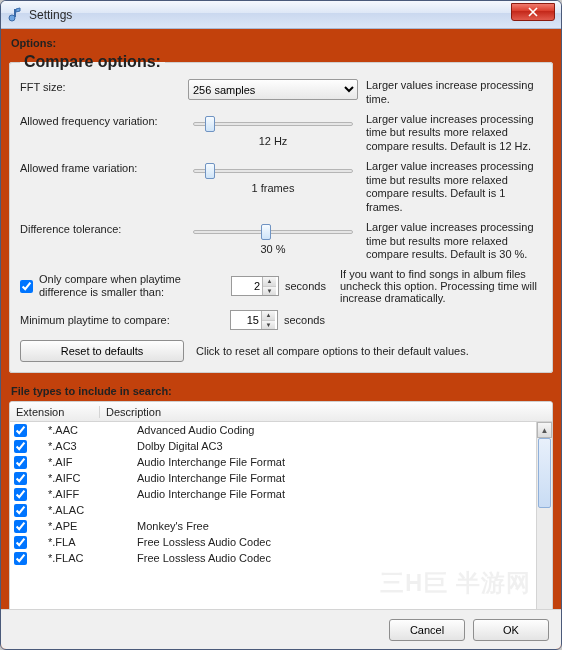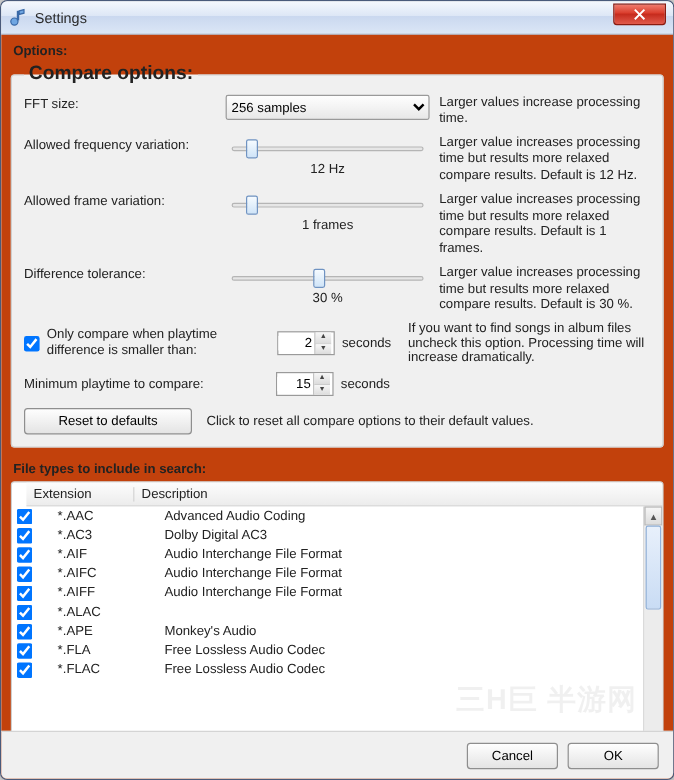--- a/index.html
+++ b/index.html
@@ -44,25 +44,25 @@
   .spin .spin-btns { display: flex; flex-direction: column; width: 14px; height: 18px; border-left: 1px solid #b5b5b5; }
   .spin .spin-btns div { flex: 1; background: linear-gradient(to bottom,#f6f6f6,#dcdcdc); display: flex; align-items: center; justify-content: center; font-size: 6px; color: #444; border-bottom: 1px solid #ccc; }
   .spin .spin-btns div:last-child { border-bottom: none; }
   .unit { margin-left: 6px; }
 
   .num-line { display: flex; align-items: center; margin-top: 6px; }
   .num-line .label { width: 210px; }
 
   .reset-row { display: flex; align-items: center; margin-top: 10px; }
   .btn { height: 22px; padding: 0 14px; background: linear-gradient(to bottom,#fefefe,#e4e4e4); border: 1px solid #8e8e8e; border-radius: 3px; font-size: 11px; cursor: pointer; }
-  .reset-row .btn { width: 140px; }
+  .reset-row .btn { width: 164px; }
   .reset-row .rtext { margin-left: 12px; text-align: right; }
 
   
-  .filetypes-wrap { border: 1px solid #cfcfcf; border-radius: 3px; height: 229px; position: relative; background: #fff; overflow: hidden; padding-left: 12px; }
+  .filetypes-wrap { border: 1px solid #cfcfcf; border-radius: 3px; height: 229px; position: relative; background: #fff; overflow: hidden; }
   .ft-header { display: flex; background: linear-gradient(to bottom,#fdfdfd,#ececec); border-bottom: 1px solid #d4d4d4; height: 20px; align-items: center; font-size: 11px; }
   .ft-header .col-ext { width: 90px; padding-left: 6px; border-right: 1px solid #d4d4d4; }
   .ft-header .col-desc { flex: 1; padding-left: 6px; }
   .ft-body { position: absolute; top: 20px; bottom: 0; left: 0; right: 16px; overflow: hidden; }
   .ft-row { display: flex; align-items: center; height: 16px; padding-left: 4px; gap: 17px; }
   .ft-row input[type=checkbox] { margin: 0 4px 0 0; width: 13px; height: 13px; }
   .ft-row .ext { width: 72px; }
   .ft-row .desc { flex: 1; }
   .scrollbar { position: absolute; right: 0; top: 20px; bottom: 0; width: 16px; background: #f0f0f0; border-left: 1px solid #d4d4d4; display: flex; flex-direction: column; }
   .scrollbar .arrow { height: 16px; background: linear-gradient(to bottom,#f6f6f6,#dcdcdc); border: 1px solid #b5b5b5; display: flex; align-items: center; justify-content: center; font-size: 8px; color: #555; }
@@ -218,21 +218,21 @@
             <span class="ext">*.AIFF</span>
             <span class="desc">Audio Interchange File Format</span>
           </div>
           <div class="ft-row">
             <input type="checkbox" checked="" style="">
             <span class="ext">*.ALAC</span>
           </div>
           <div class="ft-row">
             <input type="checkbox" checked="" style="">
             <span class="ext">*.APE</span>
-            <span class="desc">Monkey's Audio</span>
+            <span class="desc">Monkey's Free</span>
           </div>
           <div class="ft-row">
             <input type="checkbox" checked="" style="">
             <span class="ext">*.FLA</span>
             <span class="desc">Free Lossless Audio Codec</span>
           </div>
           <div class="ft-row">
             <input type="checkbox" checked="" style="">
             <span class="ext">*.FLAC</span>
             <span class="desc">Free Lossless Audio Codec</span>

